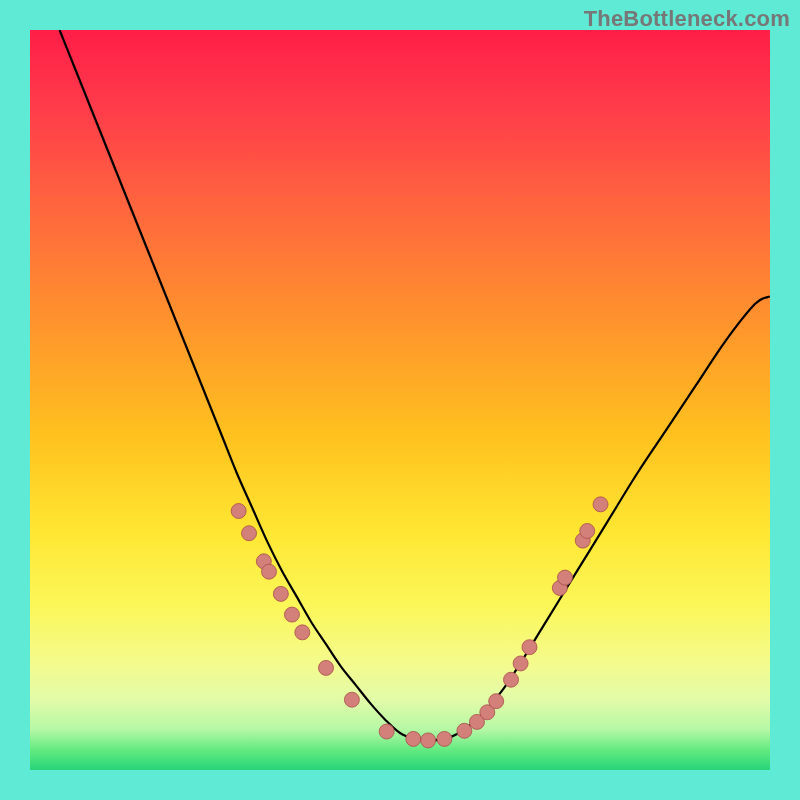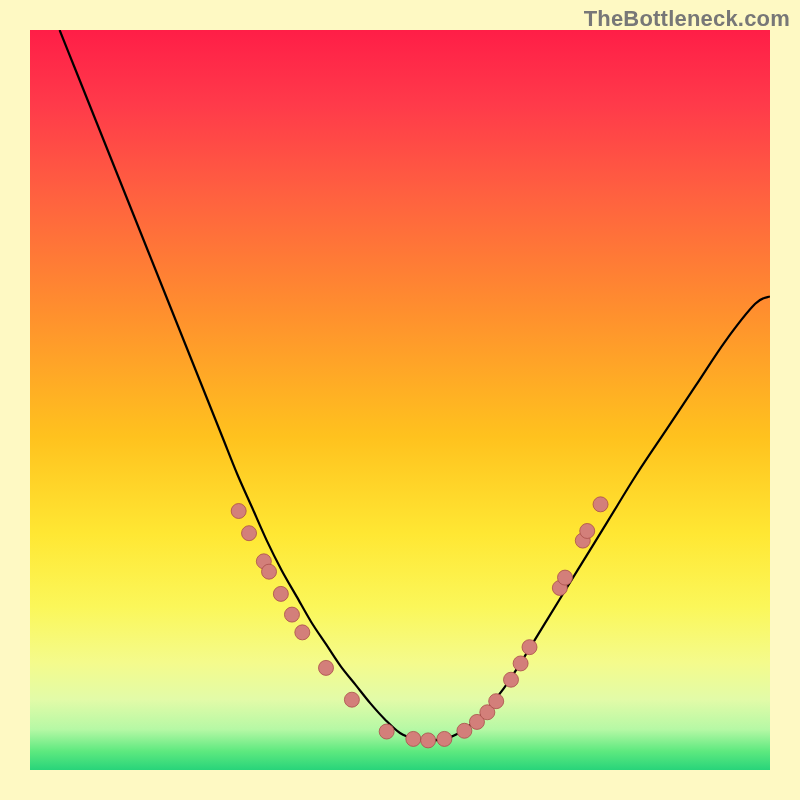--- a/index.html
+++ b/index.html
@@ -6,21 +6,21 @@
   html, body {
     width: 800px;
     height: 800px;
     overflow: hidden;
     background: #000;
   }
   .frame {
     position: relative;
     width: 800px;
     height: 800px;
-    background: #fef9c3;
+    background: #5eead4;
   }
   .watermark {
     position: absolute;
     top: 6px;
     right: 10px;
     color: #777;
     font-family: Arial, Helvetica, sans-serif;
     font-size: 22px;
     font-weight: bold;
     letter-spacing: 0.2px;

